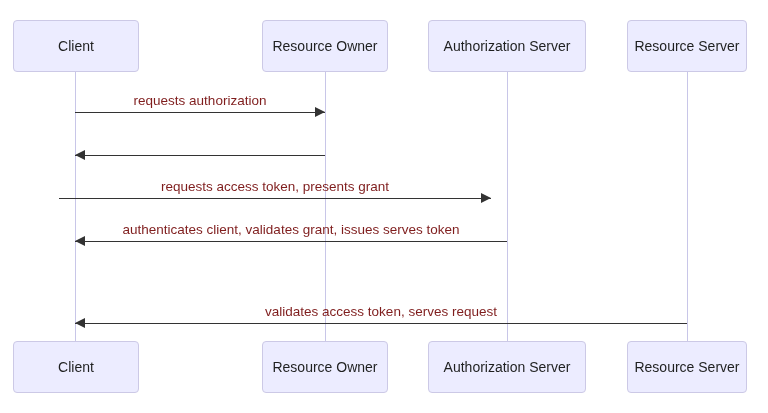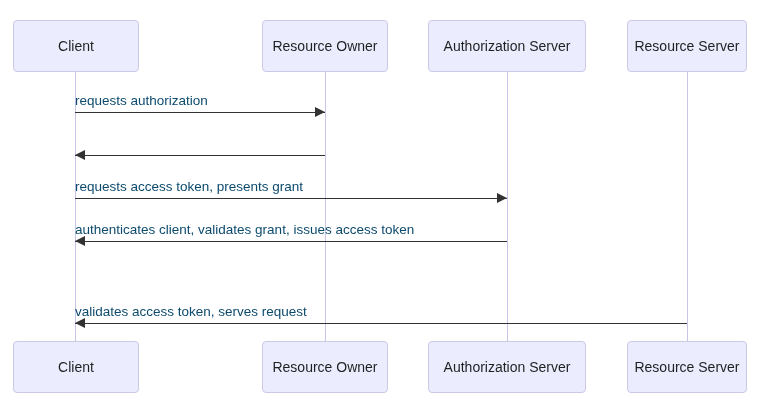--- a/index.html
+++ b/index.html
@@ -38,23 +38,23 @@
   }
   .message {
     position: absolute;
     height: 22px;
   }
   .msg-label {
     position: absolute;
     left: 0;
     right: 0;
     bottom: 5px;
-    text-align: left;
+    text-align: center;
     font-size: 13.5px;
-    color: #0c4a6e;
+    color: #7f1d1d;
     white-space: nowrap;
   }
   .msg-line {
     position: absolute;
     left: 0;
     right: 0;
     bottom: 0;
     height: 1.5px;
     background: #333333;
   }
@@ -117,28 +117,28 @@
     <div class="msg-label">requests authorization</div>
     <div class="msg-line"></div>
     <div class="arrowhead right"></div>
   </div>
 
   <div class="message" style="left:75px;top:134px;width:250px">
     <div class="msg-line"></div>
     <div class="arrowhead left"></div>
   </div>
 
-  <div class="message" style="left:75px;top:177px;width:432px">
+  <div class="message" style="left:59px;top:177px;width:432px">
     <div class="msg-label">requests access token, presents grant</div>
     <div class="msg-line"></div>
     <div class="arrowhead right"></div>
   </div>
 
   <div class="message" style="left:75px;top:220px;width:432px">
-    <div class="msg-label">authenticates client, validates grant, issues access token</div>
+    <div class="msg-label">authenticates client, validates grant, issues serves token</div>
     <div class="msg-line"></div>
     <div class="arrowhead left"></div>
   </div>
 
 
   <div class="message" style="left:75px;top:302px;width:612px">
     <div class="msg-label">validates access token, serves request</div>
     <div class="msg-line"></div>
     <div class="arrowhead left"></div>
   </div>

